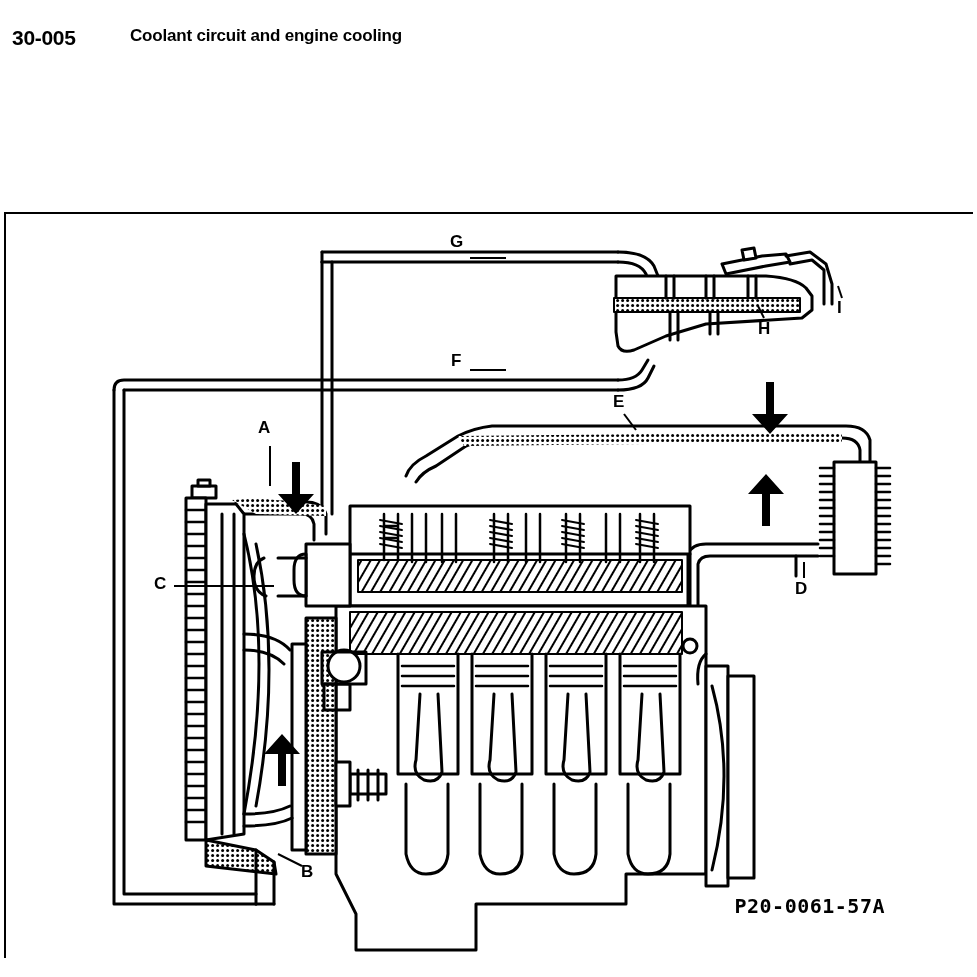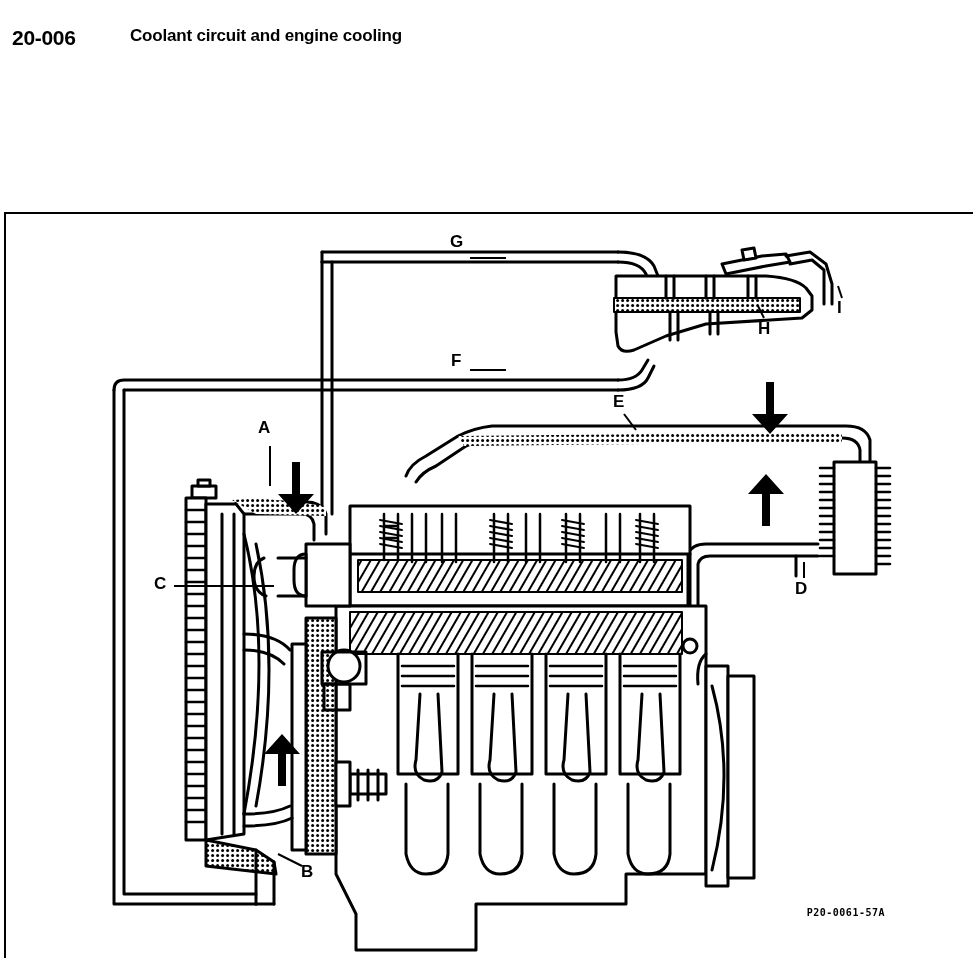--- a/index.html
+++ b/index.html
@@ -62,21 +62,21 @@
     left: 0;
     top: 0;
     width: 100%;
     height: 100%;
   }
   .figure-caption {
     position: absolute;
     right: 88px;
     bottom: 40px;
     font-family: "DejaVu Sans Mono", monospace;
-    font-size: 10px;
+    font-size: 20px;
     font-weight: bold;
     letter-spacing: 0.5px;
   }
   
   .callout {
     position: absolute;
     font-size: 17px;
     font-weight: bold;
     font-family: "Liberation Sans", sans-serif;
   }
@@ -87,21 +87,21 @@
     width: 969px;
     height: 746px;
   }
 </style>
 </head>
 <body>
 
 <div class="page">
 
   <div class="header">
-    <div class="header-number">20-006</div>
+    <div class="header-number">30-005</div>
     <div class="header-title">Coolant circuit and engine cooling</div>
   </div>
 
   <div class="figure-frame">
     <div class="figure-frame-inner">
 
       <svg class="diagram" viewBox="0 0 969 746">
         <defs>
           <pattern id="hatch" width="6" height="6" patternUnits="userSpaceOnUse" patternTransform="rotate(45)">
             <rect width="6" height="6" fill="#ffffff"></rect>

